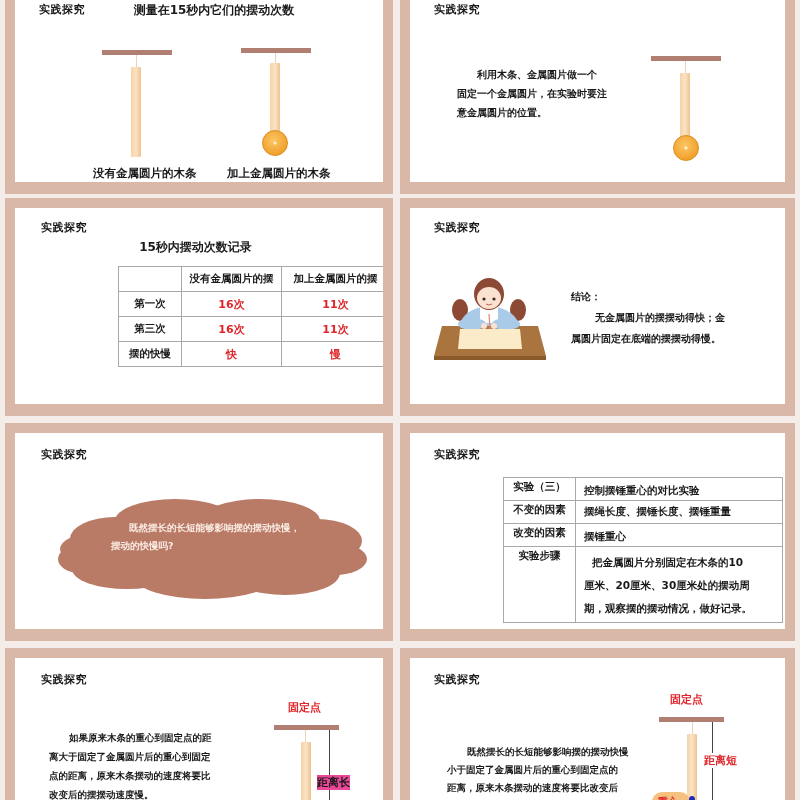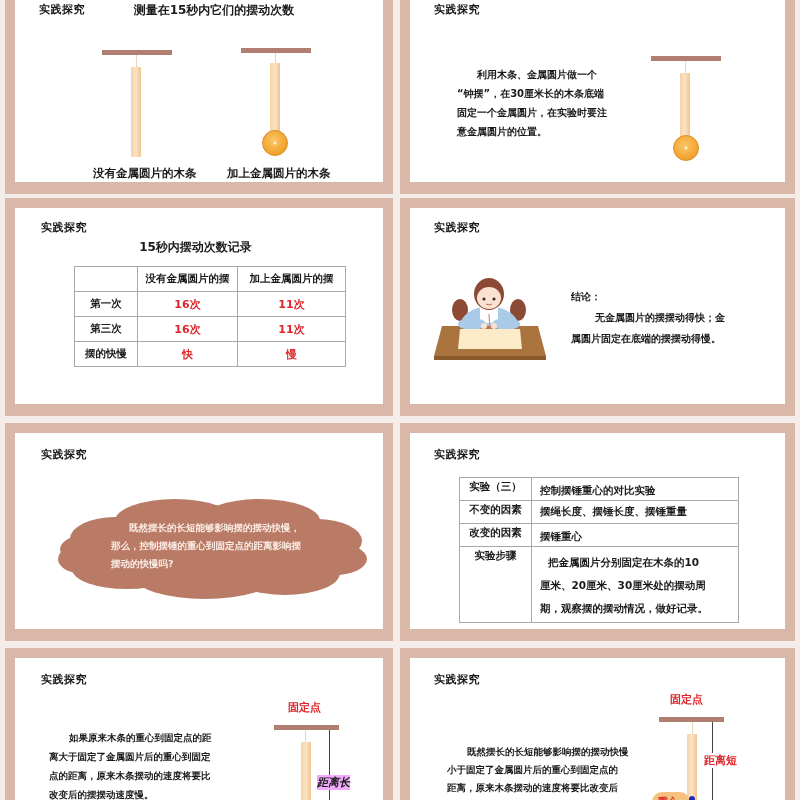--- a/index.html
+++ b/index.html
@@ -40,21 +40,21 @@
     position: absolute; border-radius: 50%;
     background: radial-gradient(circle at 45% 40%, #fbc766, #f2a12b 70%, #d58818);
     border: 1px solid #d88e22;
   }
   .disc::after {
     content: ""; position: absolute; width: 3px; height: 3px; border-radius: 50%;
     background: #fff3d9; left: 50%; top: 50%; transform: translate(-50%, -50%);
   }
 
   
-  table { border-collapse: collapse; position: absolute; }
+  table { border-collapse: collapse; position: absolute; margin-left: 44px; }
   td { border: 1px solid #a9a9a9; font-size: 10.5px; font-weight: bold; }
   .rec td { height: 25px; text-align: center; vertical-align: middle; }
   .rec td.red { color: #e0262b; font-size: 11px; }
   .exp td { padding: 2px 8px; vertical-align: top; }
   .red-label { color: #e0262b; font-weight: bold; font-size: 11px; position: absolute; }
 
   .cloud-text { color: #fbece4; font-size: 9.5px; font-weight: bold; line-height: 18px; }
 
   .vline { position: absolute; width: 1px; background: #444; }
 </style>
@@ -77,21 +77,20 @@
     <div class="caption" style="left:78px; top:168px;">没有金属圆片的木条</div>
     <div class="caption" style="left:212px; top:168px;text-align:center;">加上金属圆片的木条</div>
   </div>
 </div>
 
 <div class="slide" style="left:400px; top:-12px; width:395px; height:206px;">
   <div class="slide-inner">
     <div class="slide-title" style="top:4px;">实践探究</div>
     <div class="bold-text" style="position:absolute; left:47px; top:67px; width:180px;">
       <div style="padding-left:20px;">利用木条、金属圆片做一个</div>
-      <div>“钟摆”，在30厘米长的木条底端</div>
       <div>固定一个金属圆片，在实验时要注</div>
       <div>意金属圆片的位置。</div>
     </div>
     <div class="bar" style="left:241px; top:58px; width:70px;"></div>
     <div class="string" style="left:275px; top:63px; height:12px;"></div>
     <div class="stick" style="left:270px; top:75px; width:10px; height:72px;"></div>
     <div class="disc" style="left:263px; top:137px; width:26px; height:26px;"></div>
   </div>
 </div>
 
@@ -180,21 +179,20 @@
         <ellipse cx="230" cy="82" rx="55" ry="22"></ellipse>
         <ellipse cx="150" cy="86" rx="70" ry="22"></ellipse>
         <ellipse cx="72" cy="78" rx="55" ry="20"></ellipse>
         <ellipse cx="25" cy="68" rx="22" ry="14"></ellipse>
         <ellipse cx="40" cy="58" rx="35" ry="16"></ellipse>
         <rect x="40" y="30" width="230" height="60"></rect>
       </g>
     </svg>
     <div class="cloud-text" style="position:absolute; left:96px; top:86px; width:210px;">
       <div style="padding-left:18px;">既然摆长的长短能够影响摆的摆动快慢，</div>
-      <div>那么，控制摆锤的重心到固定点的距离影响摆</div>
       <div>摆动的快慢吗?</div>
     </div>
   </div>
 </div>
 
 <div class="slide" style="left:400px; top:423px; width:395px; height:218px;">
   <div class="slide-inner">
     <div class="slide-title" style="top:14px;">实践探究</div>
     <table class="exp" style="left:49px; top:44px; width:280px;">
       <tbody>
@@ -230,21 +228,21 @@
       <div style="padding-left:20px;">如果原来木条的重心到固定点的距</div>
       <div>离大于固定了金属圆片后的重心到固定</div>
       <div>点的距离，原来木条摆动的速度将要比</div>
       <div>改变后的摆摆动速度慢。</div>
     </div>
     <div class="red-label" style="left:273px; top:42px;">固定点</div>
     <div class="bar" style="left:259px; top:67px; width:65px;"></div>
     <div class="string" style="left:290px; top:72px; height:12px;"></div>
     <div class="stick" style="left:286px; top:84px; width:10px; height:70px;"></div>
     <div class="vline" style="left:314px; top:72px; height:100px;"></div>
-    <div class="caption" style="left:302px; top:117px; font-size:11px; background:#f0abfc;font-style:italic;">距离长</div>
+    <div class="caption" style="left:302px; top:117px; font-size:11px; background:#ec4899;">距离长</div>
 
   </div>
 </div>
 
 <div class="slide" style="left:400px; top:648px; width:395px; height:170px;">
   <div class="slide-inner">
     <div class="slide-title" style="top:14px;">实践探究</div>
     <div class="bold-text" style="position:absolute; left:37px; top:85px; width:200px; font-size:9.5px; line-height:18px;">
       <div style="padding-left:20px;">既然摆长的长短能够影响摆的摆动快慢</div>
       <div>小于固定了金属圆片后的重心到固定点的</div>

